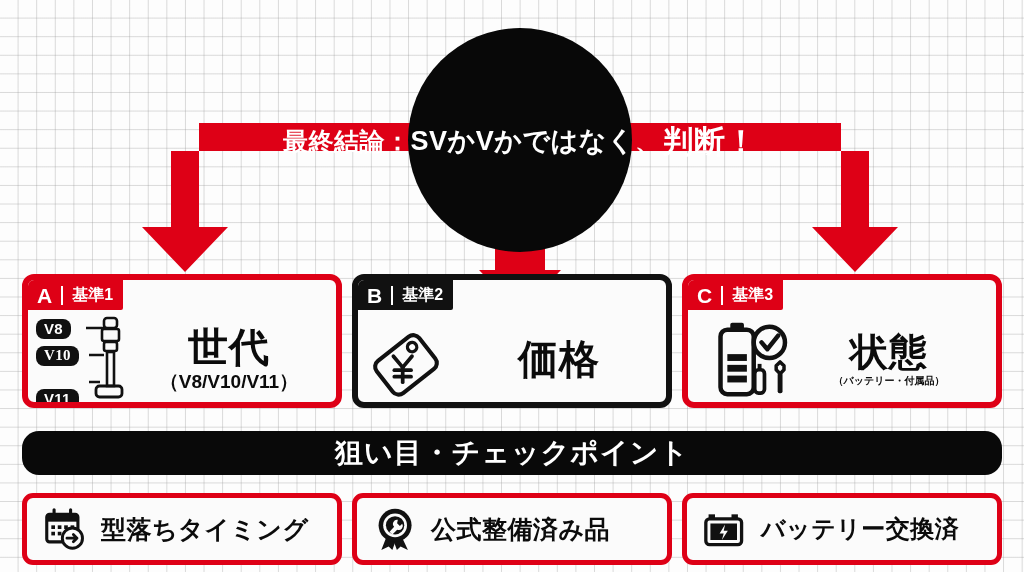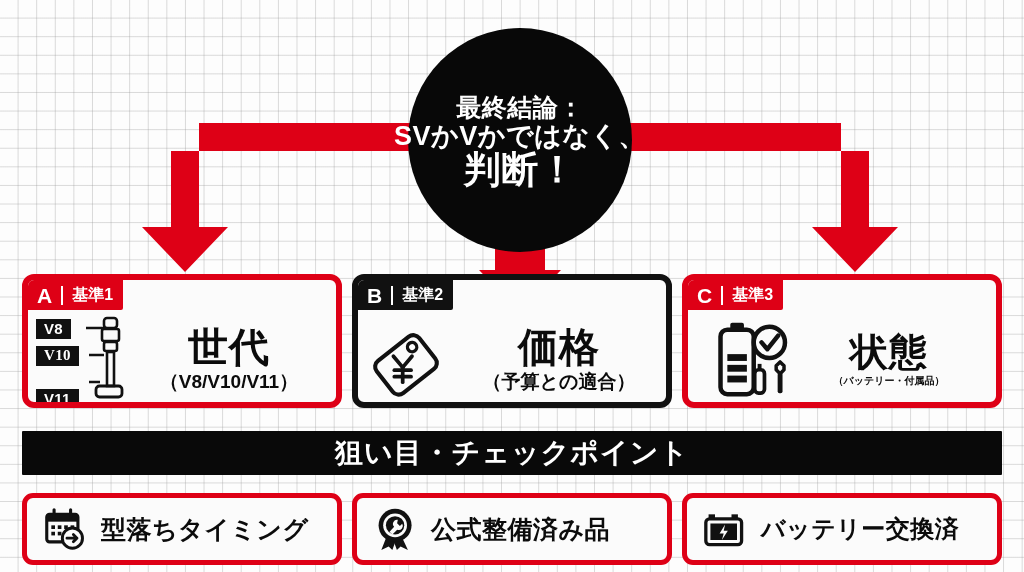--- a/index.html
+++ b/index.html
@@ -40,38 +40,38 @@
   
   .hub {
     position: absolute;
     left: 408px;
     top: 28px;
     width: 224px;
     height: 224px;
     border-radius: 50%;
     background: #080808;
     display: flex;
-    flex-direction: column;
+    flex-direction: row;
     align-items: center;
     justify-content: center;
     z-index: 6;
     padding-top: 4px;
   }
   .hub .l {
     color: #ffffff;
     font-weight: bold;
     text-align: center;
     letter-spacing: 0.5px;
     line-height: 1.04;
     white-space: nowrap;
   }
   .hub .l1 { font-size: 25px; margin-bottom: 2px; }
   .hub .l2 { font-size: 27px; margin-bottom: 1px; }
   .hub .l3 { font-size: 31px; margin-bottom: 1px; }
-  .hub .l4 { font-size: 37px; }
+  .hub .l4 { font-size: 31px; }
 
   
   .cards {
     position: absolute;
     left: 0;
     top: 274px;
     width: 1024px;
     height: 140px;
     display: flex;
     justify-content: space-between;
@@ -166,21 +166,21 @@
   .card.c-card .card-sub { font-size: 10px; }
 
   
   .banner {
     position: absolute;
     left: 22px;
     top: 431px;
     width: 980px;
     height: 44px;
     background: #090909;
-    border-radius: 1px;
+    border-radius: 17px;
     display: flex;
     align-items: center;
     justify-content: center;
     z-index: 5;
   }
   .banner-text {
     color: #ffffff;
     font-size: 28px;
     font-weight: bold;
     letter-spacing: 1px;
@@ -234,21 +234,21 @@
     width: 96px;
     height: 86px;
   }
   .vpill {
     position: absolute;
     left: 2px;
     background: #111111;
     color: #ffffff;
     font-size: 15px;
     font-weight: bold;
-    border-radius: 0;
+    border-radius: 8px;
     padding: 2px 8px 3px 8px;
     line-height: 1;
     letter-spacing: 0.3px;
   }
   .vp1 { top: 3px; }
   .vp2 { top: 30px; font-family: Liberation Serif, serif; }
   .vp3 { top: 73px; }
 </style>
 </head>
 <body>
@@ -331,21 +331,20 @@
               <line x1="28" y1="40" x2="38" y2="52"></line>
               <line x1="48" y1="40" x2="38" y2="52"></line>
               <line x1="29" y1="55" x2="47" y2="55"></line>
               <line x1="29" y1="62" x2="47" y2="62"></line>
               <line x1="38" y1="52" x2="38" y2="68"></line>
             </g>
           </svg>
         </div>
         <div class="card-text">
           <div class="card-title">価格</div>
-          <div class="card-sub">（予算との適合）</div>
         </div>
       </div>
     </div>
 
     <div class="card c-card">
       <div class="card-tab">
         <span class="letter">C</span>
         <span class="divider"></span>
         <span class="kijun">基準3</span>
       </div>

